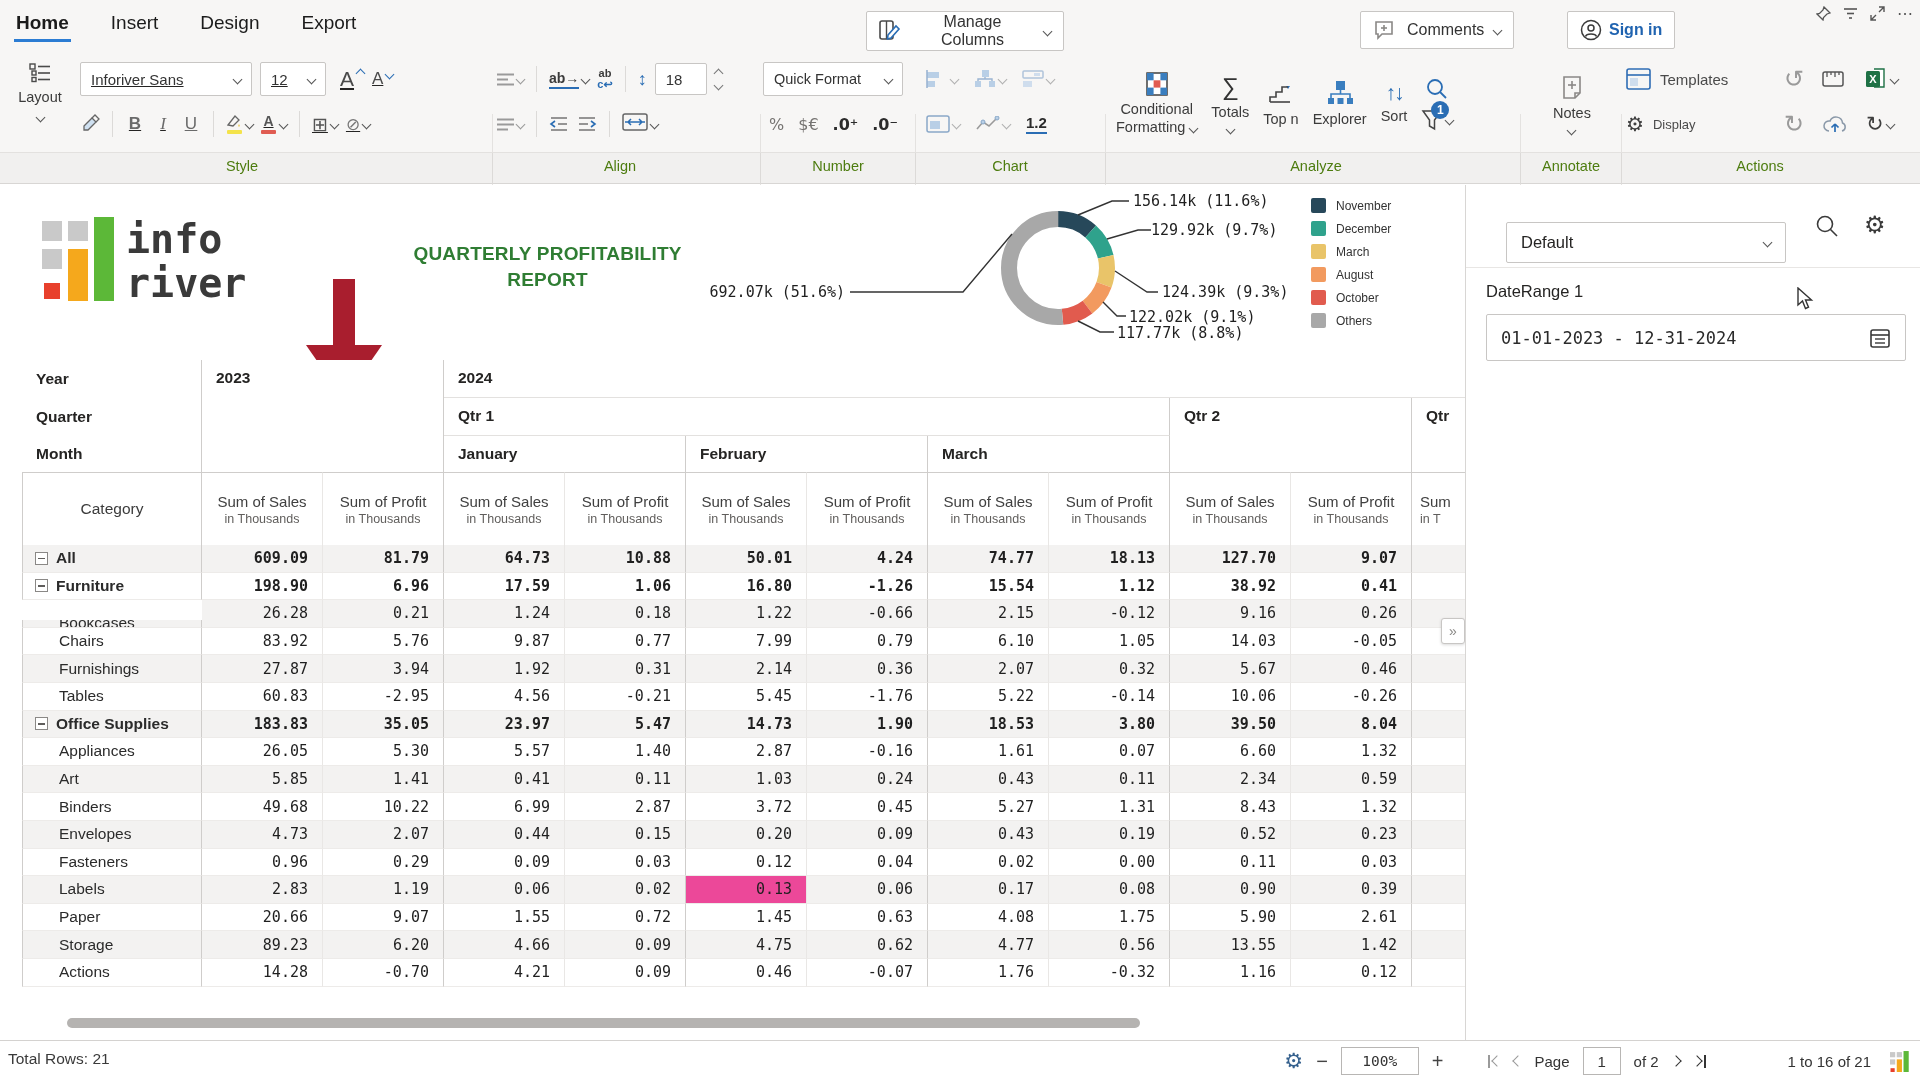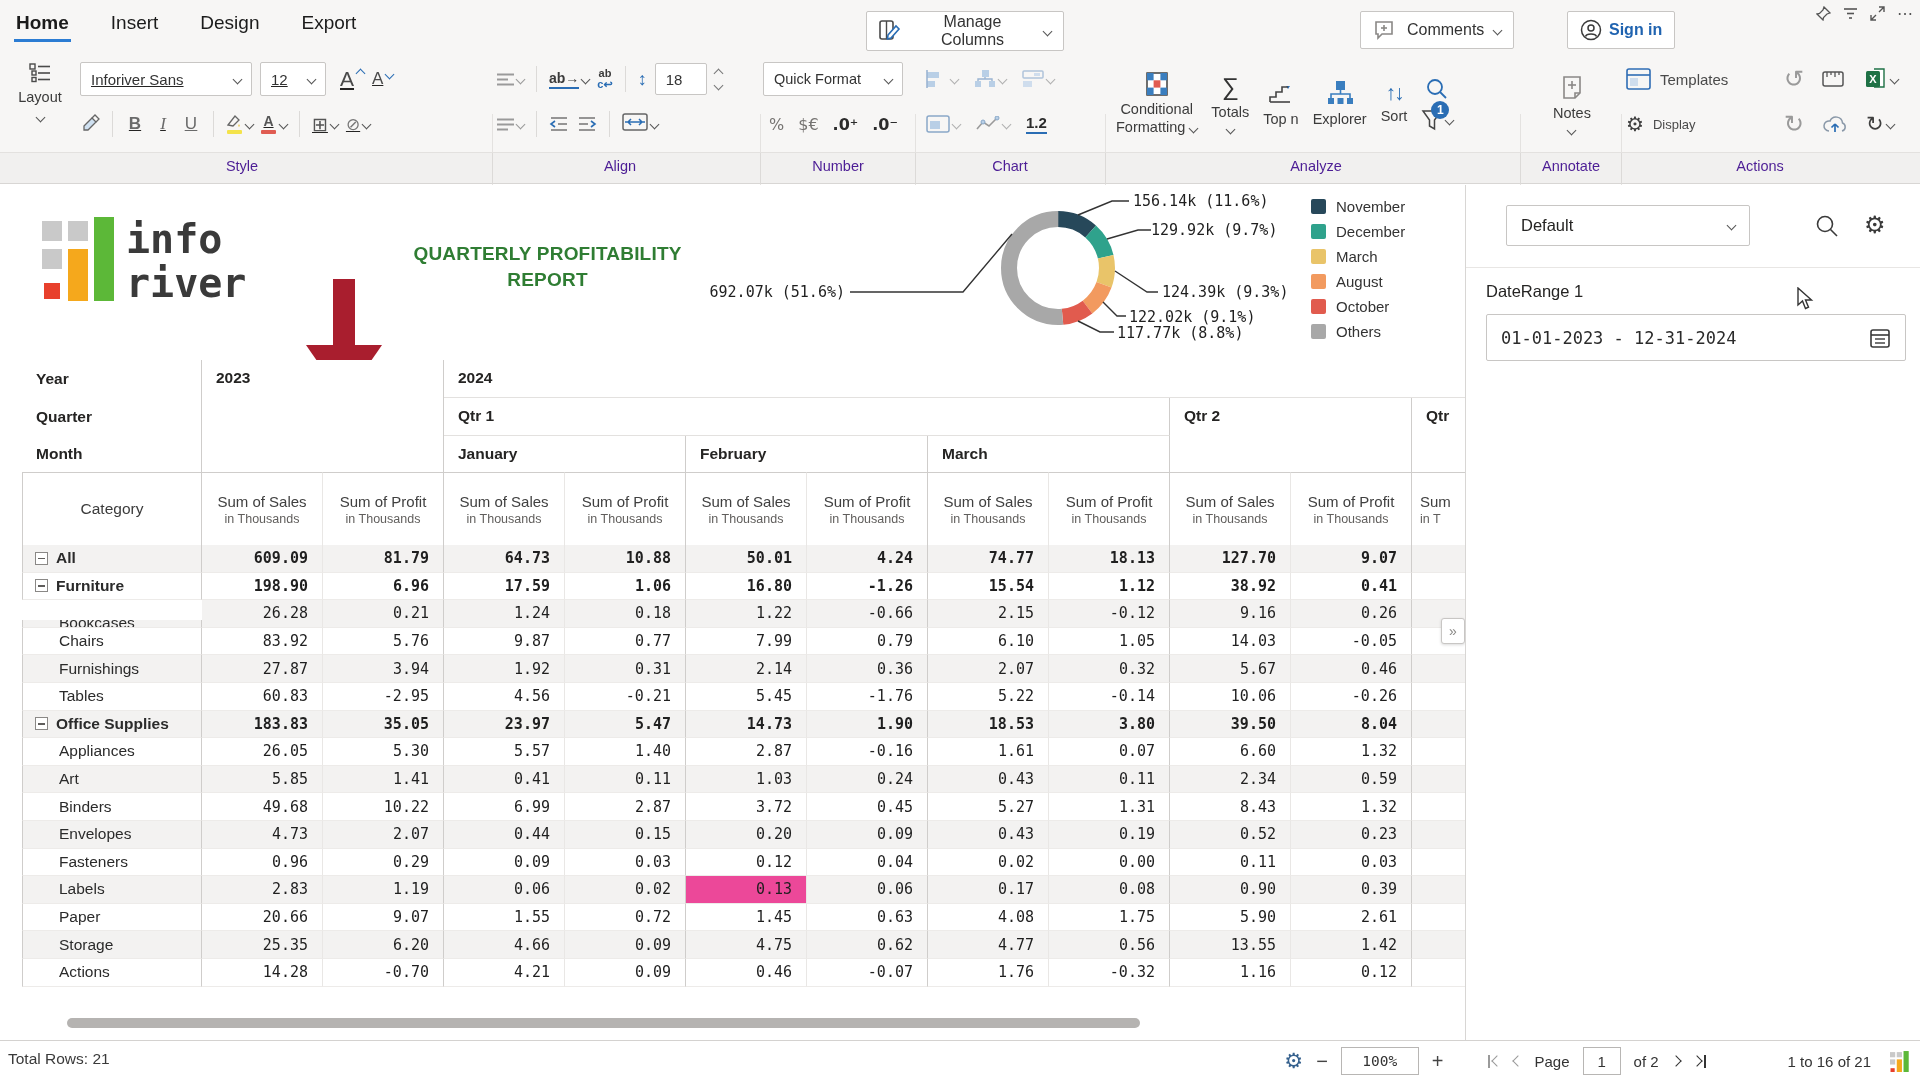--- a/index.html
+++ b/index.html
@@ -30,36 +30,36 @@
   .r2 { height:44px; }
   .sel { background:#fff; border:1px solid #c8c6c4; height:34px; display:flex; align-items:center; justify-content:space-between; padding:0 10px; border-radius:2px; font-size:15px; color:#333; }
   .ic { color:#4a4a4a; font-size:17px; display:inline-flex; align-items:center; gap:3px; }
   .biu { font-size:17px; color:#6a6a6a; width:20px; text-align:center; }
   .b{font-weight:700} .i{font-style:italic;font-family:"Liberation Serif",serif} .u{text-decoration:underline}
   .colorbtn { display:inline-flex; flex-direction:column; align-items:center; line-height:1; gap:2px; font-size:15px; color:#555; }
   .bar { width:15px; height:4px; border-radius:1px; }
   .minisep { width:1px; height:26px; background:#dcdad8; margin:0 4px; }
   .vsep { position:absolute; top:58px; height:94px; width:1px; background:#e4e2e0; }
   .grouplabels { position:absolute; left:0; top:152px; width:100%; height:31px; background:#f1f0ef; border-top:1px solid #e3e1df; }
-  .glabel { position:absolute; top:5px; transform:translateX(-50%); font-size:14.5px; color:#4c1d95; }
+  .glabel { position:absolute; top:5px; transform:translateX(-50%); font-size:14.5px; color:#4d7c0f; }
   .gsep { position:absolute; top:0; height:31px; width:1px; background:#dcdad8; }
   .bigbtn { display:flex; flex-direction:column; align-items:center; gap:4px; font-size:14.5px; color:#3b3b3b; text-align:center; line-height:1.25; }
   .spin { display:flex; flex-direction:column; gap:5px; }
   .spin .chev { border-color:#777; }
   .numfmt { font-size:16px; color:#767472; font-family:"DejaVu Sans", sans-serif; }
   .stack { display:flex; flex-direction:column; align-items:center; gap:5px; }
 
   
   .main { position:absolute; left:0; top:185px; width:1465px; height:855px; background:#fff; }
   .title { position:absolute; left:375px; top:56px; width:345px; text-align:center; font-size:19px; font-weight:700; line-height:26px; letter-spacing:.2px; }
   .callout { position:absolute; font-family:"DejaVu Sans Mono", monospace; font-size:15px; color:#1f1f1f; white-space:nowrap; }
   .legend { position:absolute; left:1311px; top:13px; display:flex; flex-direction:column; gap:8px; }
   .legrow { display:flex; align-items:center; gap:10px; }
   .legsw { width:15px; height:15px; border-radius:2px; flex:none; }
-  .legrow span { font-size:15px; color:#333; }
+  .legrow span { font-size:12px; color:#333; }
   .arrow-stem { position:absolute; left:333px; top:94px; width:22px; height:68px; }
   .arrow-head { position:absolute; left:306px; top:160px; width:0; height:0; border-left:38px solid transparent; border-right:38px solid transparent; }
 
   
   #table { position:absolute; left:22px; top:175px; display:grid; grid-template-columns:180px repeat(10,121px) 53px; grid-template-rows:38px 38px 36px 73px repeat(16,27.6px); }
   .c { background:#fff; display:flex; align-items:center; font-size:15.5px; overflow:hidden; }
   .hdr-lab { font-weight:700; padding-left:14px; }
   .hval { font-weight:700; align-items:flex-start; padding:9px 0 0 14px; }
   .dr { border-right:1px solid #cfcdcb; }
   .lr { border-right:1px solid #e9e7e5; }
@@ -75,21 +75,21 @@
   .rowlab.grp0 { padding-left:12px; font-weight:700; gap:8px; }
   .val { justify-content:flex-end; padding-right:14px; font-family:"DejaVu Sans Mono", monospace; font-size:15px; color:#1f1f1f; border-bottom:1px solid #edebe9; }
   .val.bold { font-weight:700; }
   .exp { width:13px; height:13px; border:1px solid #8a8886; position:relative; flex:none; background:#fff; }
   .exp::after { content:""; position:absolute; left:2px; right:2px; top:5px; height:1.5px; background:#605e5c; }
   .hscroll { position:absolute; left:67px; top:833px; width:1073px; height:10px; border-radius:5px; background:#b5b3b1; }
   .edgebtn { position:absolute; left:1441px; top:433px; width:24px; height:26px; background:#fff; border:1px solid #c8c6c4; border-radius:3px; color:#8a8886; font-size:14px; display:flex; align-items:center; justify-content:center; box-shadow:0 1px 3px rgba(0,0,0,.15); }
 
   
   .rightpanel { position:absolute; left:1465px; top:185px; width:455px; height:855px; background:#fff; border-left:1px solid #d8d6d4; }
-  .viewsel { position:absolute; left:40px; top:20px; width:244px; height:41px; }
+  .viewsel { position:absolute; left:40px; top:37px; width:280px; height:41px; }
   .viewsel span { font-size:16.5px; color:#252423; }
   .pdivider { position:absolute; left:0; top:82px; width:455px; height:1px; background:#e8e6e4; }
   .drlabel { position:absolute; left:20px; top:97px; font-size:16.5px; color:#252423; }
   .drbox { position:absolute; left:20px; top:129px; width:420px; height:47px; padding:0 14px; justify-content:space-between; }
   .drbox span { font-family:"DejaVu Sans Mono", monospace; font-size:17px; color:#2b2b2b; }
 
   
   .statusbar { position:absolute; left:0; top:1040px; width:1920px; height:40px; background:#fff; border-top:1px solid #d4d2d0; }
   .totalrows { position:absolute; left:8px; top:9px; font-size:15.5px; color:#3a3a3a; }
   .sbright { position:absolute; right:4px; top:0; height:40px; display:flex; align-items:center; gap:13px; font-size:15px; color:#333; }
@@ -866,21 +866,21 @@
         <div class="c val lr" style="grid-area: 18 / 6 / span 1 / span 1; background: rgb(255, 255, 255);">1.45</div>
         <div class="c val dr" style="grid-area: 18 / 7 / span 1 / span 1; background: rgb(255, 255, 255);">0.63</div>
         <div class="c val lr" style="grid-area: 18 / 8 / span 1 / span 1; background: rgb(255, 255, 255);">4.08</div>
         <div class="c val dr" style="grid-area: 18 / 9 / span 1 / span 1; background: rgb(255, 255, 255);">1.75</div>
         <div class="c val lr" style="grid-area: 18 / 10 / span 1 / span 1; background: rgb(255, 255, 255);">5.90</div>
         <div class="c val dr" style="grid-area: 18 / 11 / span 1 / span 1; background: rgb(255, 255, 255);">2.61</div>
         <div class="c " style="grid-area: 18 / 12 / span 1 / span 1; background: rgb(255, 255, 255); border-bottom: 1px solid rgb(237, 235, 233);"></div>
         <div class="c rowlab dr lb" style="grid-area: 19 / 1 / span 1 / span 1; background: rgb(243, 242, 241);">
           <span>Storage</span>
         </div>
-        <div class="c val lr" style="grid-area: 19 / 2 / span 1 / span 1; background: rgb(243, 242, 241);">25.35</div>
+        <div class="c val lr" style="grid-area: 19 / 2 / span 1 / span 1; background: rgb(243, 242, 241);">89.23</div>
         <div class="c val dr" style="grid-area: 19 / 3 / span 1 / span 1; background: rgb(243, 242, 241);">6.20</div>
         <div class="c val lr" style="grid-area: 19 / 4 / span 1 / span 1; background: rgb(243, 242, 241);">4.66</div>
         <div class="c val dr" style="grid-area: 19 / 5 / span 1 / span 1; background: rgb(243, 242, 241);">0.09</div>
         <div class="c val lr" style="grid-area: 19 / 6 / span 1 / span 1; background: rgb(243, 242, 241);">4.75</div>
         <div class="c val dr" style="grid-area: 19 / 7 / span 1 / span 1; background: rgb(243, 242, 241);">0.62</div>
         <div class="c val lr" style="grid-area: 19 / 8 / span 1 / span 1; background: rgb(243, 242, 241);">4.77</div>
         <div class="c val dr" style="grid-area: 19 / 9 / span 1 / span 1; background: rgb(243, 242, 241);">0.56</div>
         <div class="c val lr" style="grid-area: 19 / 10 / span 1 / span 1; background: rgb(243, 242, 241);">13.55</div>
         <div class="c val dr" style="grid-area: 19 / 11 / span 1 / span 1; background: rgb(243, 242, 241);">1.42</div>
         <div class="c " style="grid-area: 19 / 12 / span 1 / span 1; background: rgb(243, 242, 241); border-bottom: 1px solid rgb(237, 235, 233);"></div>

